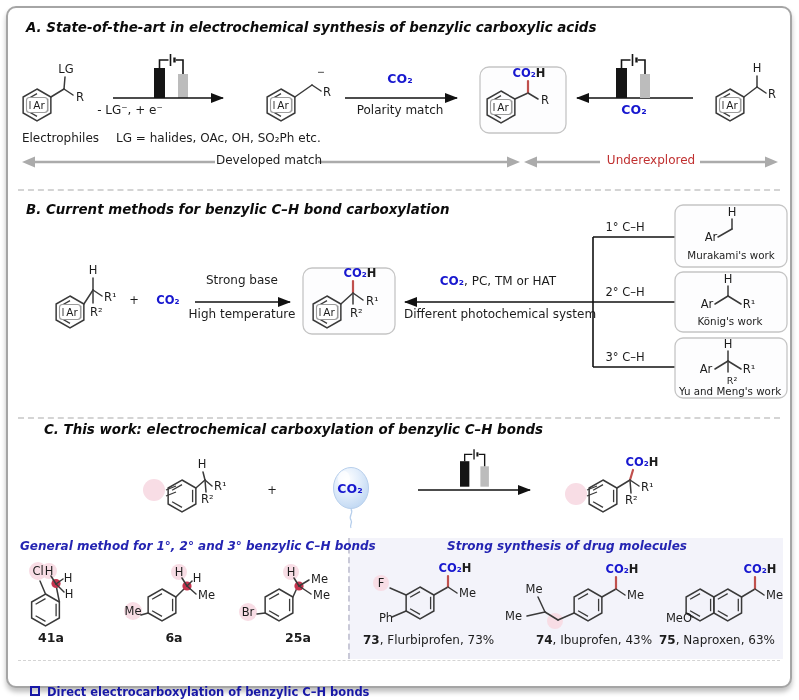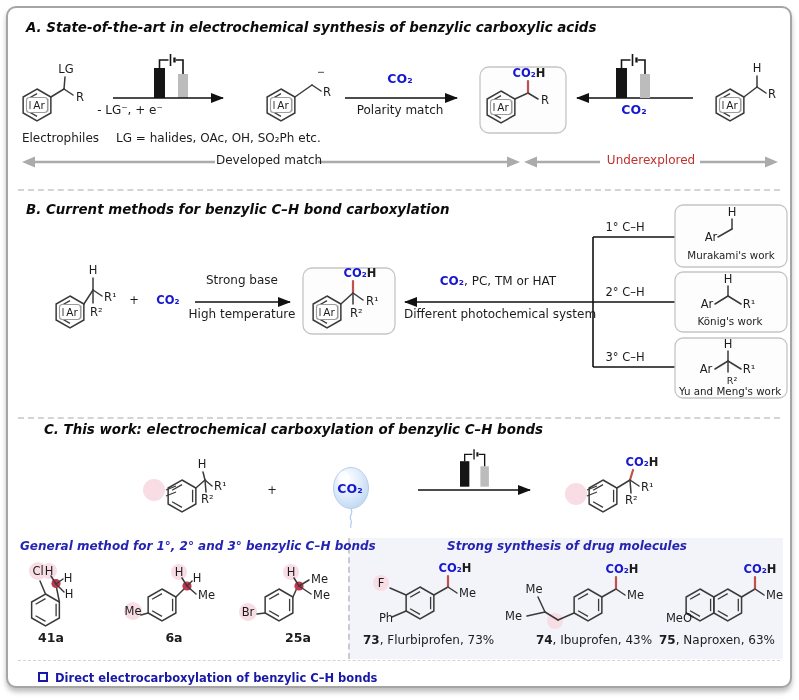--- a/index.html
+++ b/index.html
@@ -370,14 +370,14 @@
       <text x="418" y="43">Me</text>
     </g>
   </svg>
 
   <div class="t c" style="left:363px;top:634px;width:120px;"><b>73</b><span>, Flurbiprofen, 73%</span></div>
   <div class="t c" style="left:510px;top:634px;width:120px;margin-left:24px;"><b>74</b><span>, Ibuprofen, 43%</span></div>
   <div class="t c" style="left:657px;top:634px;width:120px;"><b>75</b><span>, Naproxen, 63%</span></div>
 
   <div class="dash" style="left:18px;top:660px;width:762px;border-top-width:1.5px;"></div>
 
-  <div class="t foot" style="left:30px;top:672px;margin-left:8px;"><span class="sq"></span><span>Direct electrocarboxylation of benzylic C–H bonds</span></div>
+  <div class="t foot" style="left:30px;top:686px;"><span class="sq"></span><span>Direct electrocarboxylation of benzylic C–H bonds</span></div>
 </div>
 
 </body></html>

